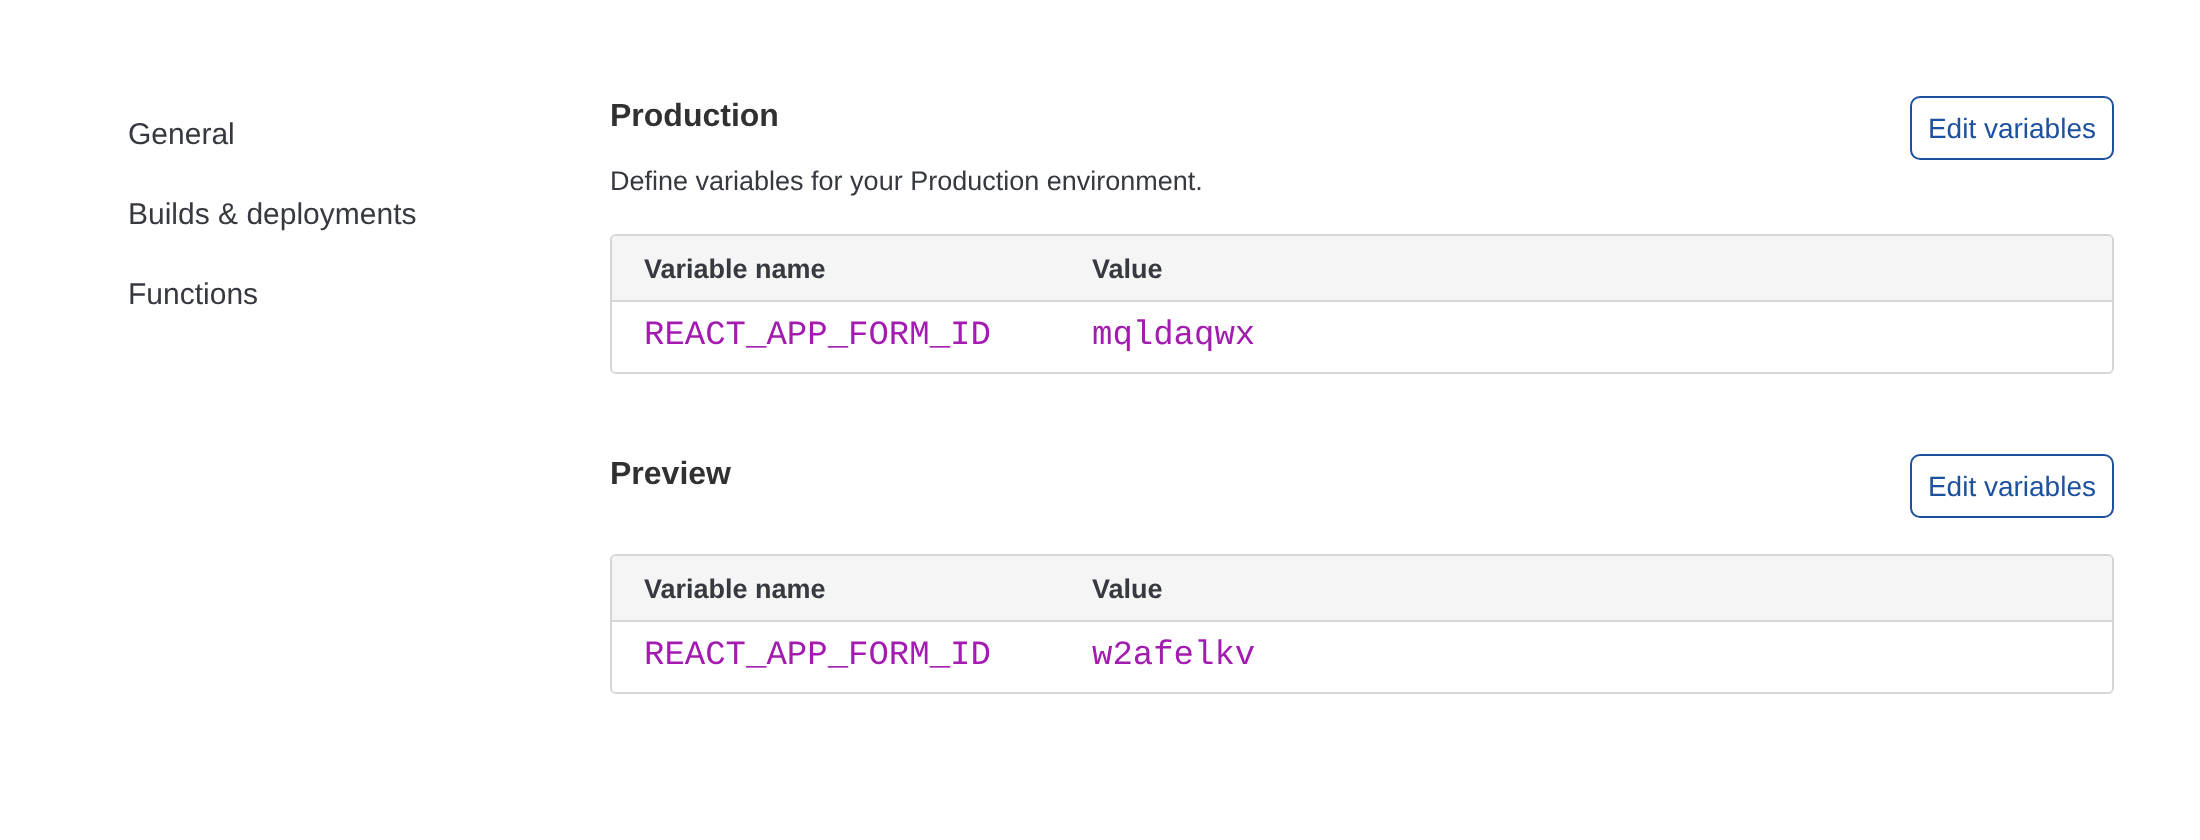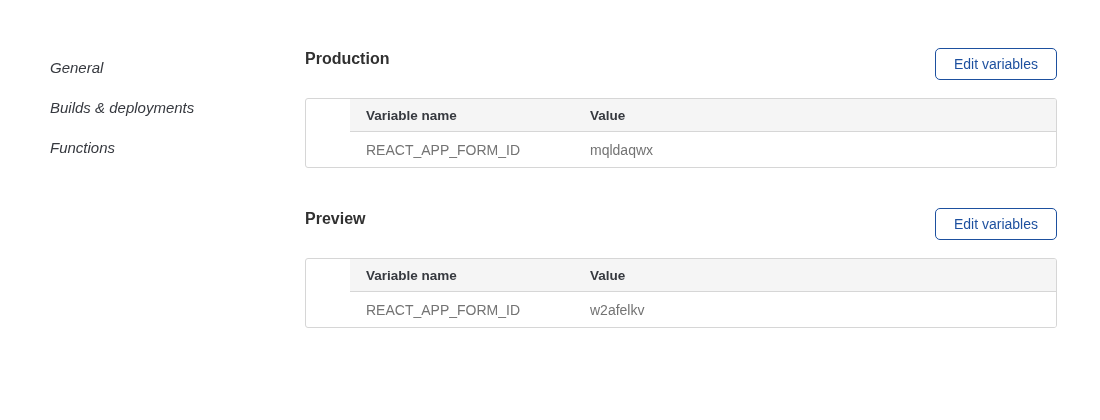--- a/index.html
+++ b/index.html
@@ -6,21 +6,21 @@
   html, body { margin: 0; padding: 0; background: #ffffff; }
   body {
     width: 1100px; height: 420px;
     font-family: "Liberation Sans", sans-serif;
     color: var(--text, #36393f);
     overflow: hidden;
   }
   .page { position: relative; width: 1100px; height: 420px; background: #fff; }
 
   
-  .sidebar { position: absolute; left: 33px; top: 48px; width: 256px; font-style: italic; }
+  .sidebar { position: absolute; left: 47px; top: 48px; width: 256px; }
   .nav-item {
     height: 38px; margin-bottom: 2px;
     display: flex; align-items: center;
     padding-left: 14px;
     border-left: 3px solid transparent;
     font-size: 15px; color: var(--text, #36393f);
     cursor: pointer; user-select: none;
   }
   .nav-item.selected {
     background: var(--selected-bg, #f2f2f2);
@@ -34,71 +34,71 @@
   .section-header { display: flex; justify-content: space-between; align-items: flex-start; }
   .section-title {
     margin: 0; font-size: 16px; line-height: 22px;
     font-weight: bold; color: var(--heading, #313131);
   }
   .section-desc {
     margin: 12px 0 0 0; font-size: 13.5px; line-height: 17px;
     color: var(--text, #36393f);
   }
   .edit-btn {
-    height: 32px; padding: 0 18px;
+    height: 32px; padding: 0 8px;
     background: #fff;
     border: 1px solid var(--button-blue, #1d509f);
     border-radius: 5px;
     color: var(--button-blue, #1d509f);
     font-family: "Liberation Sans", sans-serif;
     font-size: 14px;
     cursor: pointer;
     white-space: nowrap;
   }
 
   
   .env-table {
     margin-top: 18px;
     border: 1px solid var(--table-border, #d6d6d6);
     border-radius: 3px;
     overflow: hidden;
     background: #fff;
-    padding-left: 44px;
   }
   .t-head {
     display: flex; align-items: center; height: 33px;
     background: var(--table-header-bg, #f5f5f5);
     border-bottom: 1px solid var(--table-border, #d6d6d6);
   }
   .t-row { display: flex; align-items: center; height: 35px; background: #fff; }
   .c-name { width: 240px; padding-left: 16px; }
   .c-value { flex: 1; }
   .t-head .cell { font-size: 13.5px; font-weight: bold; color: var(--text, #36393f); }
   .t-row .cell {
-    font-family: Liberation Sans, sans-serif;
-    font-size: 14px; color: #737373;
+    font-family: Liberation Mono, monospace;
+    font-size: 17px; color: #a21caf;
   }
 </style>
 </head>
 <body>
 
 <div class="page">
 
   <nav class="sidebar">
     <div class="nav-item">General</div>
     <div class="nav-item">Builds &amp; deployments</div>
     <div class="nav-item">Functions</div>
   </nav>
 
   <main class="main">
 
     <section class="section">
       <div class="section-header">
         <div>
           <h2 class="section-title">Production</h2>
+          <p class="section-desc">Define variables for your Production environment.</p>
         </div>
         <button class="edit-btn">Edit variables</button>
       </div>
       <div class="env-table">
         <div class="t-head">
           <div class="cell c-name">Variable name</div>
           <div class="cell c-value">Value</div>
         </div>
         <div class="t-row">
           <div class="cell c-name">REACT_APP_FORM_ID</div>

